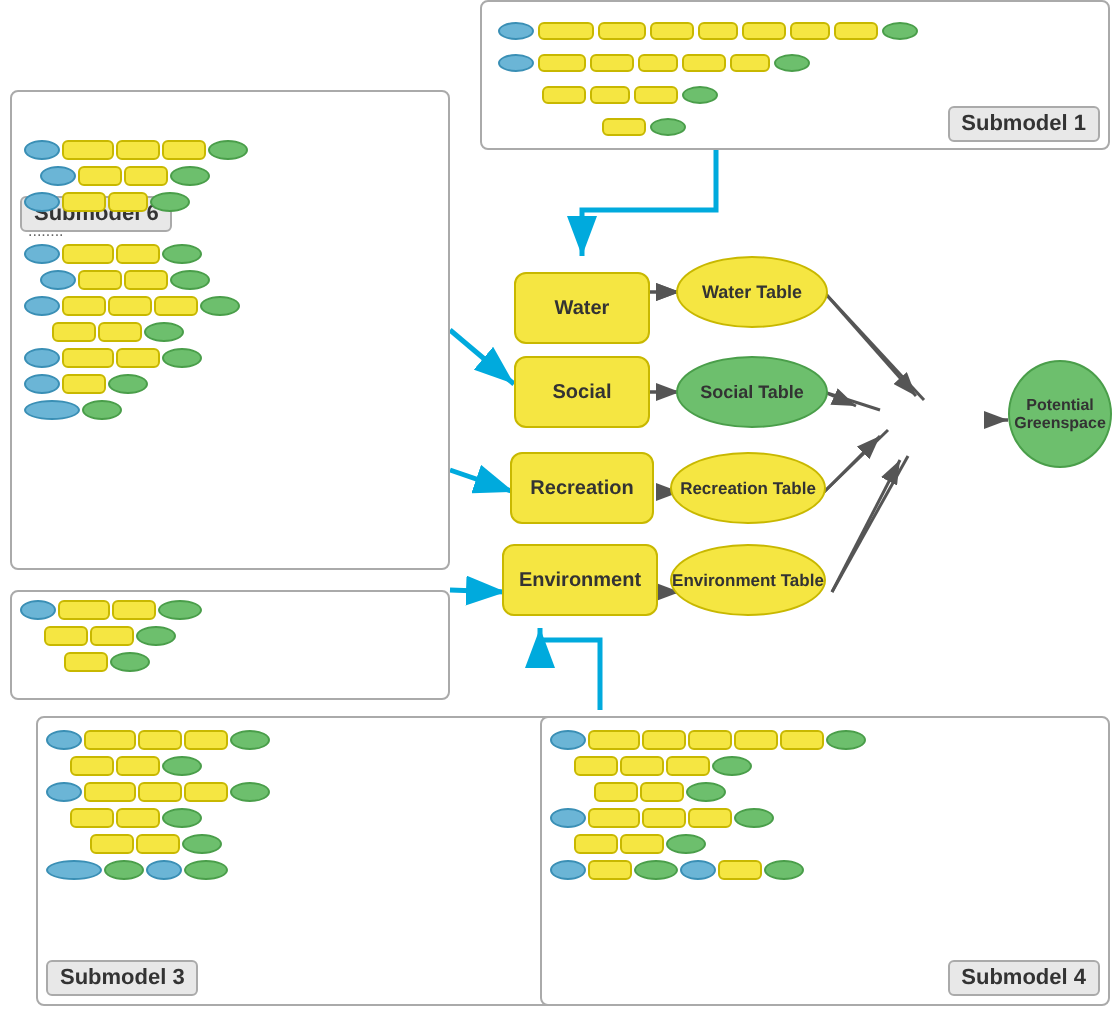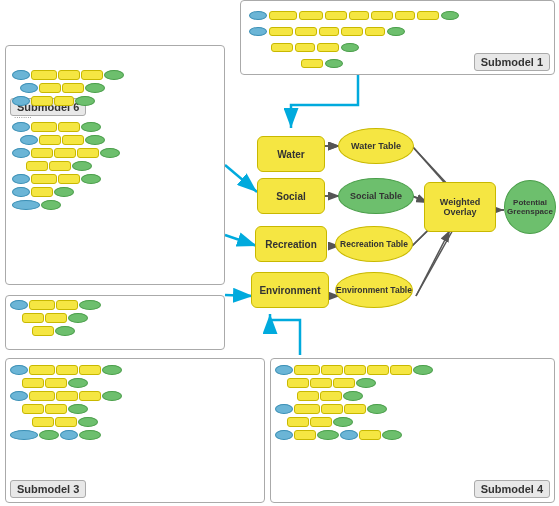--- a/index.html
+++ b/index.html
@@ -288,29 +288,26 @@
   </div>
 
   <div class="node-oval node-oval-yellow" style="left:335px;top:272px;width:78px;height:36px;">
     <span style="font-size:8.5px;">Environment Table</span>
   </div>
 
   <div class="node-oval node-oval-yellow" style="left:335px;top:226px;width:78px;height:36px;">
     <span style="font-size:8.5px;">Recreation Table</span>
   </div>
 
-  <div class="node-rect" style="left:424px;top:182px;width:72px;height:50px;">
-    <span style="font-size:9px;">Weighted Overlay</span>
-  </div>
 
   <div class="node-oval node-oval-green" style="left:504px;top:180px;width:52px;height:54px;">
     <span style="font-size:8px;">Potential Greenspace</span>
   </div>
 
-  <div class="submodel-box" style="left:5px;top:358px;width:260px;height:145px;">
+  <div class="submodel-box" style="left:18px;top:358px;width:260px;height:145px;">
     <div class="submodel-label" style="left:4px;bottom:4px;">Submodel 3</div>
     <div style="padding:6px 4px 24px 4px;">
       <div style="display:flex;gap:1px;margin-bottom:3px;">
         <div style="width:18px;height:10px;border-radius:50%;background:#6bb5d6;border:1px solid #3a8fb5;"></div>
         <div style="width:26px;height:10px;border-radius:3px;background:#f5e642;border:1px solid #c8b800;"></div>
         <div style="width:22px;height:10px;border-radius:3px;background:#f5e642;border:1px solid #c8b800;"></div>
         <div style="width:22px;height:10px;border-radius:3px;background:#f5e642;border:1px solid #c8b800;"></div>
         <div style="width:20px;height:10px;border-radius:50%;background:#6dbf6d;border:1px solid #4a9e4a;"></div>
       </div>
       <div style="display:flex;gap:1px;margin-bottom:3px;margin-left:12px;">

